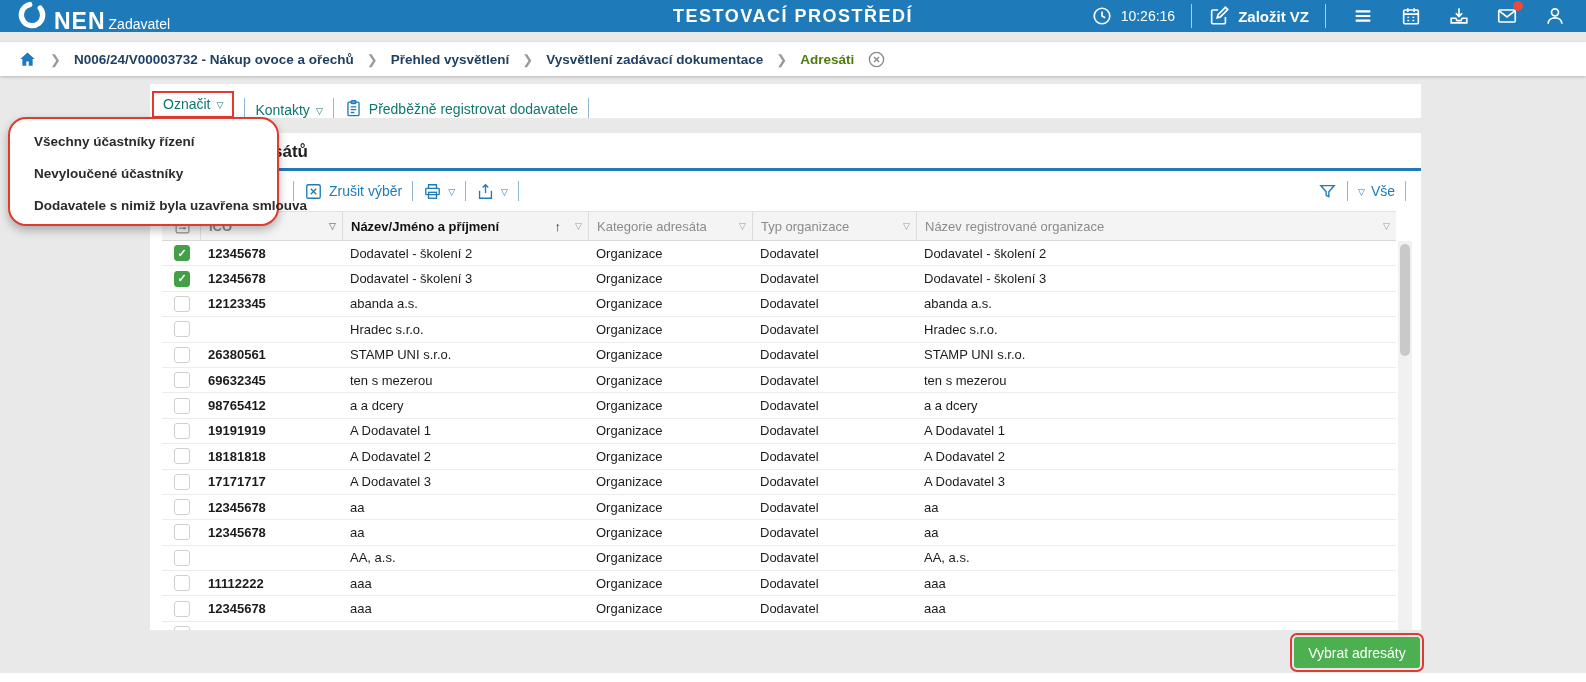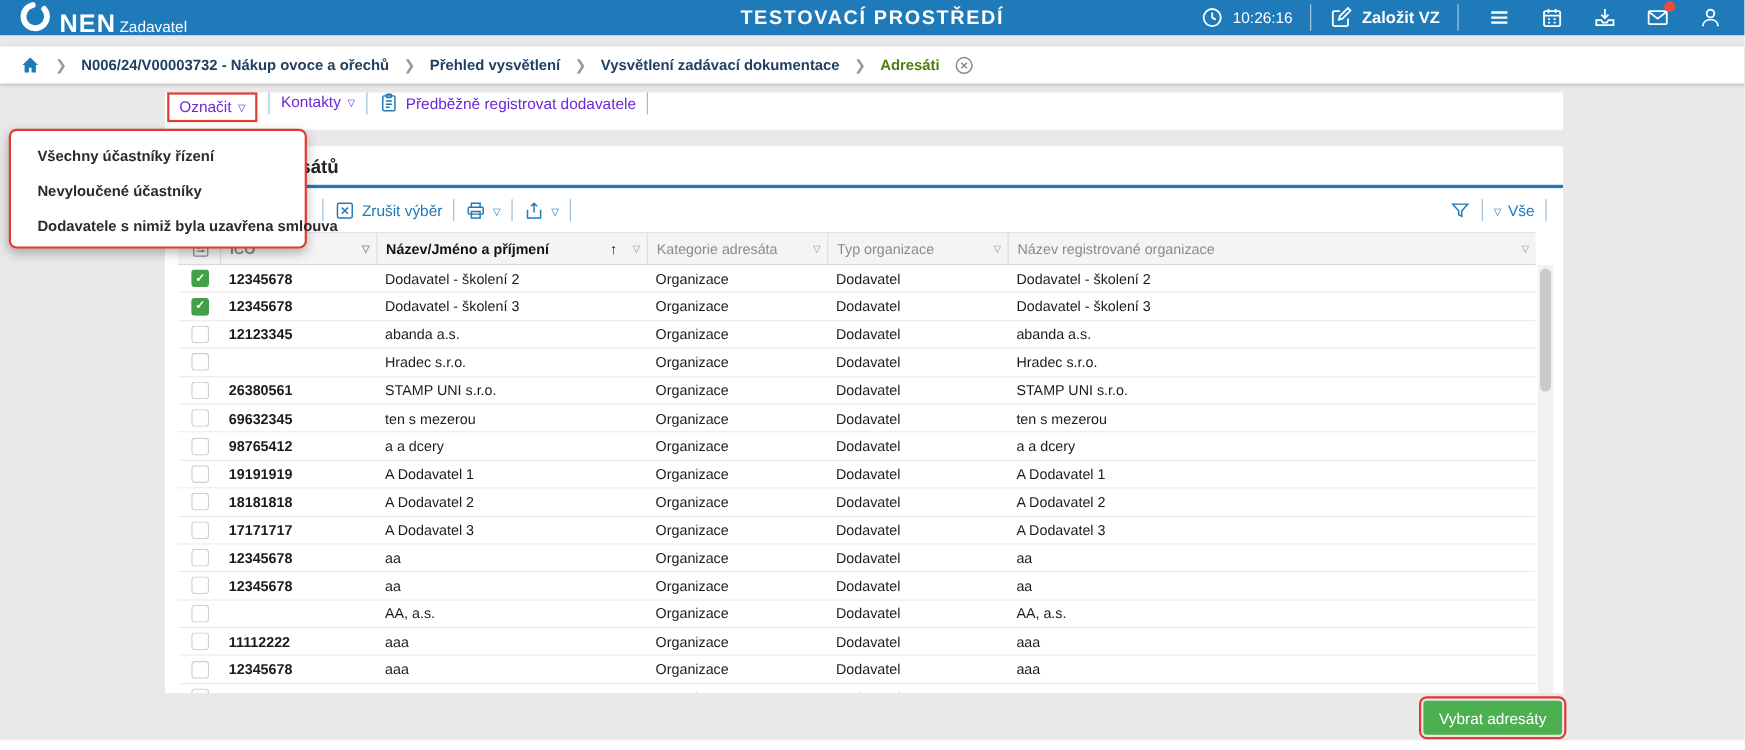--- a/index.html
+++ b/index.html
@@ -38,32 +38,32 @@
     display:flex; align-items:center; gap:13px; padding-left:18px;
     font-size:13.5px; z-index:2;
   }
   .crumb{ font-weight:bold; color:#1f4060; cursor:pointer; white-space:nowrap; }
   .crumb.current{ color:#4d7c0f; }
   .crumb-sep{ color:#9a9a9a; font-size:13px; }
   .crumb-close{ width:19px; height:19px; display:block; cursor:pointer; }
   
   .top-toolbar{
     position:absolute; left:150px; top:84px; width:1271px; height:34px;
-    background:#fff; display:flex; align-items:flex-start;
-    font-size:14px; color:#6d28d9; padding-left:2px;
+    background:#fff; display:flex; align-items:flex-end;
+    font-size:14px; color:#0f766e; padding-left:2px;
   }
   .cmd{ display:flex; align-items:center; gap:6px; cursor:pointer; white-space:nowrap; }
   .tri{ font-size:9px; position:relative; top:1px; }
   .vsep{ width:1px; height:20px; background:#8fb9d8; margin:0 10px; flex:none; }
   .mark-outline{ border:2px solid #e03b30; padding:3px 9px 4px 9px; display:flex; align-items:center; gap:6px; }
   .ticon{ width:19px; height:19px; display:block; flex:none; }
   
   .mark-menu{
     position:absolute; left:8px; top:117px; width:271px; height:109px;
-    background:#fff; border:2px solid #e03b30; border-radius:7px;
+    background:#fff; border:2px solid #e03b30; border-radius:18px;
     box-shadow:0 4px 10px rgba(0,0,0,.28); z-index:10; padding-top:7px;
   }
   .mark-menu-item{
     height:32px; line-height:32px; padding-left:24px;
     font-size:13.5px; font-weight:bold; color:#2b2b2b; cursor:pointer; white-space:nowrap;
   }
   
   .card{
     position:absolute; left:150px; top:133px; width:1271px; height:497px;
     background:#fff; overflow:hidden;

